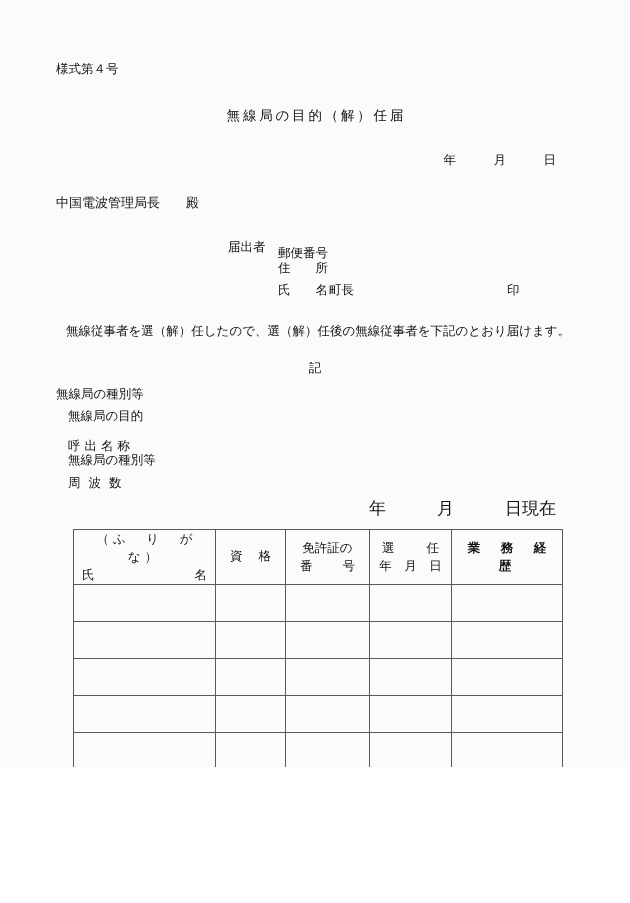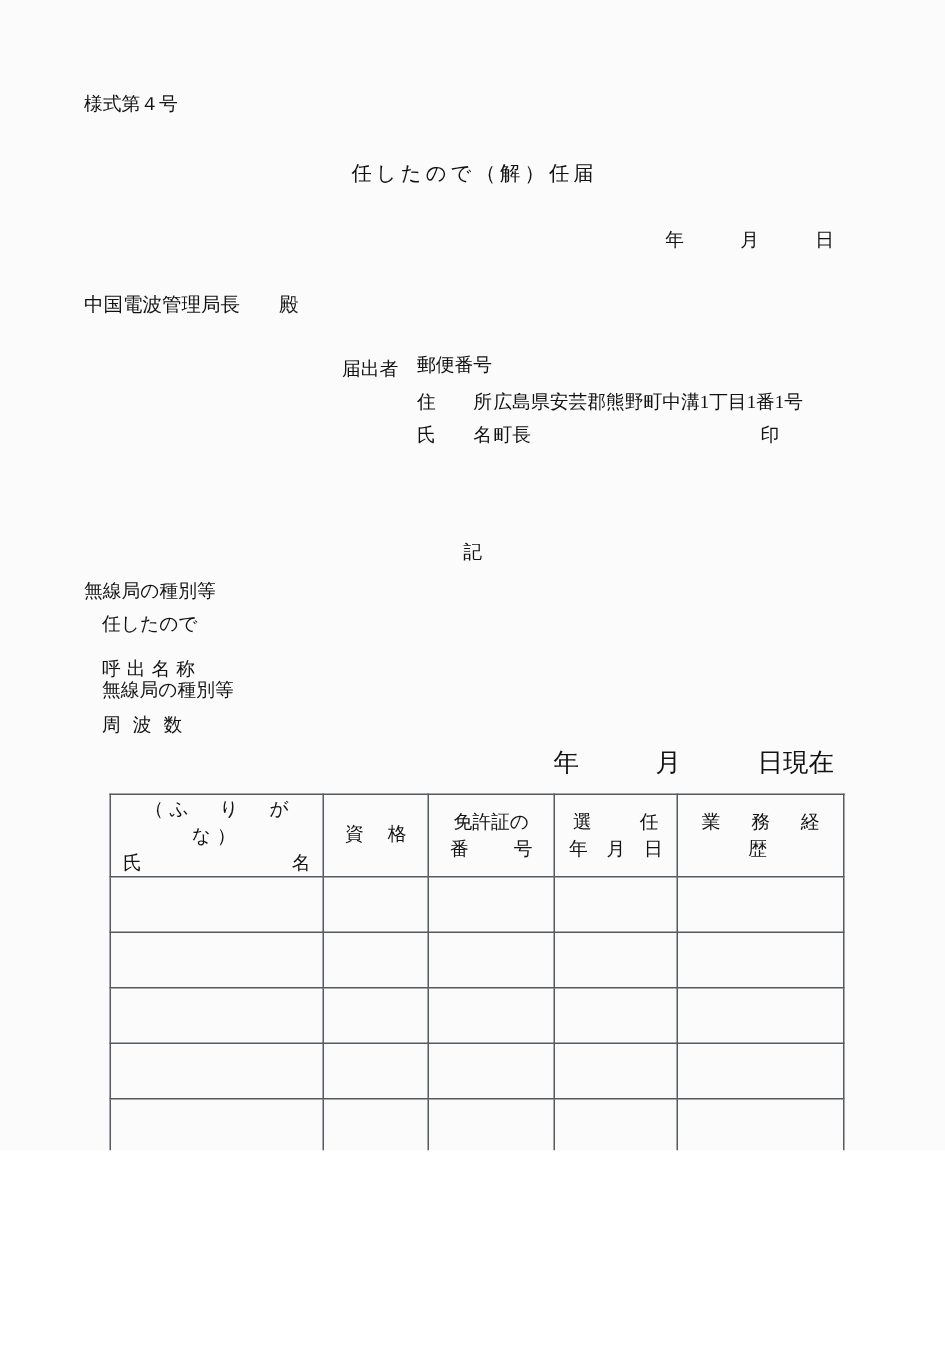--- a/index.html
+++ b/index.html
@@ -56,22 +56,22 @@
   }
 
   
   .addressee {
     left: 56px;
     top: 196px;
     font-size: 13px;
   }
 
   
-  .submitter-label { left: 228px; top: 241px; font-family: Liberation Mono, monospace; }
-  .submitter-zip   { left: 278px; top: 237px; }
+  .submitter-label { left: 228px; top: 241px; }
+  .submitter-zip   { left: 278px; top: 247px; }
   .addr-label      { left: 278px; top: 262px; }
   .addr-value      { left: 329px; top: 262px; }
   .name-label      { left: 278px; top: 284px; }
   .name-value      { left: 329px; top: 284px; text-align: right; }
   .seal            { left: 507px; top: 284px; }
 
   
   .body-text {
     left: 66px;
     top: 325px;
@@ -160,50 +160,51 @@
   .hdr-spread-2 {
     display: block;
     padding: 0 14px;
     text-align: justify;
     text-align-last: justify;
   }
   .hdr-spread-wide {
     display: block;
     letter-spacing: 4px;
     text-indent: 4px;
+    font-weight: bold;
   }
 </style>
 </head>
 <body>
 
 <div class="page">
 
   <div class="t form-no">様式第４号</div>
 
-  <div class="t doc-title">任したので（解）任届</div>
+  <div class="t doc-title">無線局の目的（解）任届</div>
 
   <div class="t title-date">年　　　月　　　日</div>
 
   <div class="t addressee">中国電波管理局長　　殿</div>
 
   <div class="t submitter-label">届出者</div>
   <div class="t submitter-zip">郵便番号</div>
 
   <div class="t addr-label">住　　所</div>
-  <div class="t addr-value">広島県安芸郡熊野町中溝1丁目1番1号</div>
 
   <div class="t name-label">氏　　名</div>
   <div class="t name-value">町長</div>
   <div class="t seal">印</div>
 
+  <div class="t body-text">無線従事者を選（解）任したので、選（解）任後の無線従事者を下記のとおり届けます。</div>
 
   <div class="t ki-mark">記</div>
 
   <div class="t item-0">無線局の種別等</div>
-  <div class="t item-1">任したので</div>
+  <div class="t item-1">無線局の目的</div>
   <div class="t item-2">呼出名称</div>
   <div class="t item-3">無線局の種別等</div>
   <div class="t item-4">周波数</div>
 
   <div class="t asof-date">年　　　月　　　日現在</div>
 
   <table class="reg-table">
     <thead>
       <tr>
         <td class="col-name">

